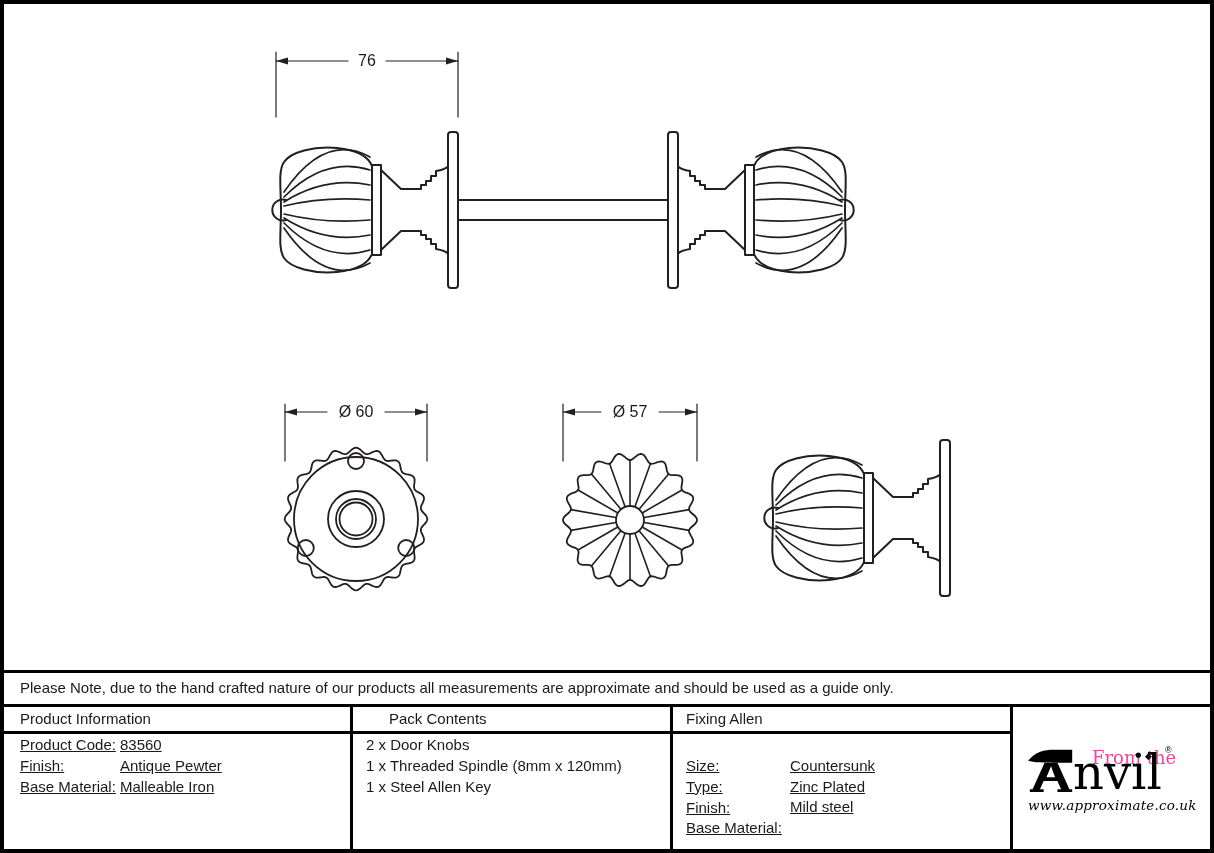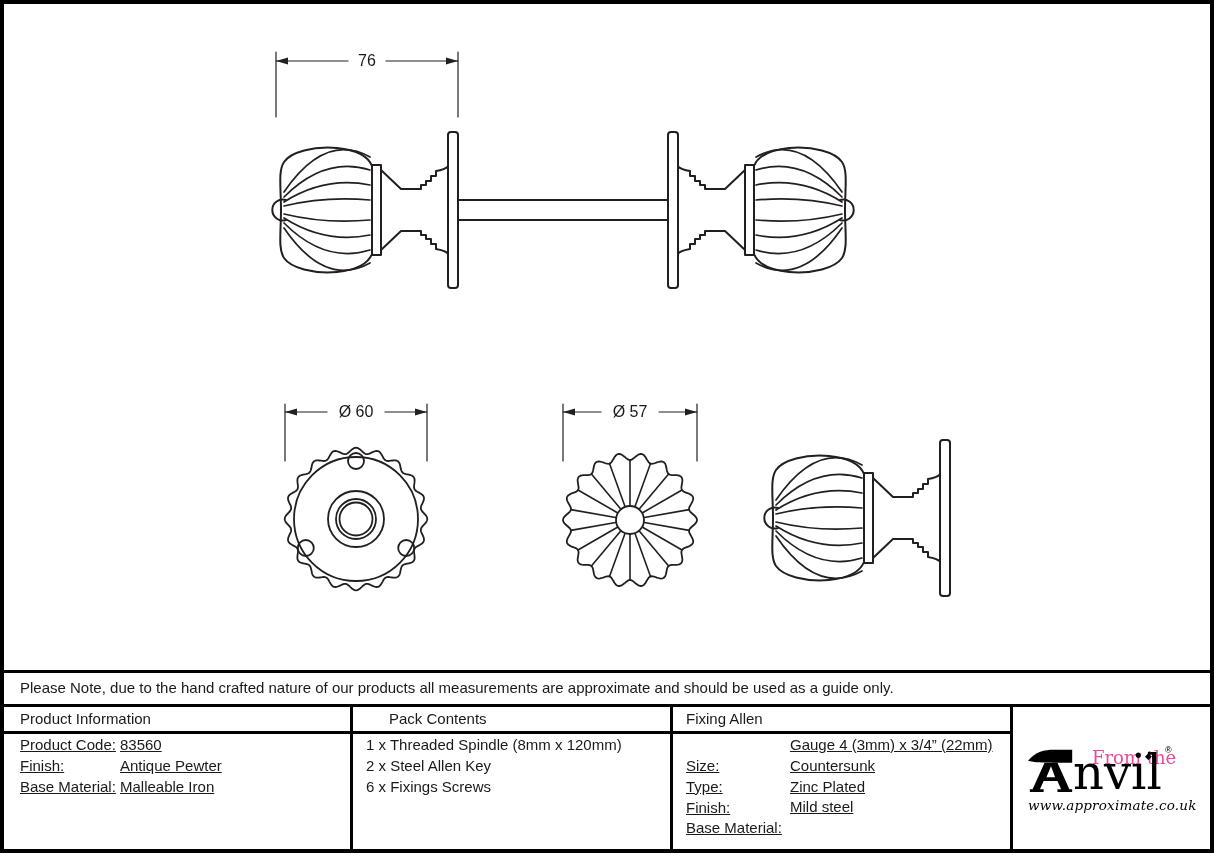--- a/index.html
+++ b/index.html
@@ -162,29 +162,28 @@
     <span class="lbl">Finish:</span>
     <span>Antique Pewter</span>
   </div>
   <div class="srow">
     <span class="lbl">Base Material:</span>
     <span>Malleable Iron</span>
   </div>
 </div>
 
 <div class="cell pc" style="left:366px;width:296px;">
+  <div>2 x Door Knobs</div>
   <div>1 x Threaded Spindle (8mm x 120mm)</div>
-  <div>2 x Steel Allen Key</div>
-  <div>6 x Fixings Screws</div>
+  <div>1 x Steel Allen Key</div>
 </div>
 
 <div class="cell fs" style="left:686px;width:318px;">
   <div class="srow">
     <span class="lbl">Size:</span>
-    <span>Gauge 4 (3mm) x 3/4” (22mm)</span>
   </div>
   <div class="srow">
     <span class="lbl">Type:</span>
     <span>Countersunk</span>
   </div>
   <div class="srow">
     <span class="lbl">Finish:</span>
     <span>Zinc Plated</span>
   </div>
   <div class="srow">

